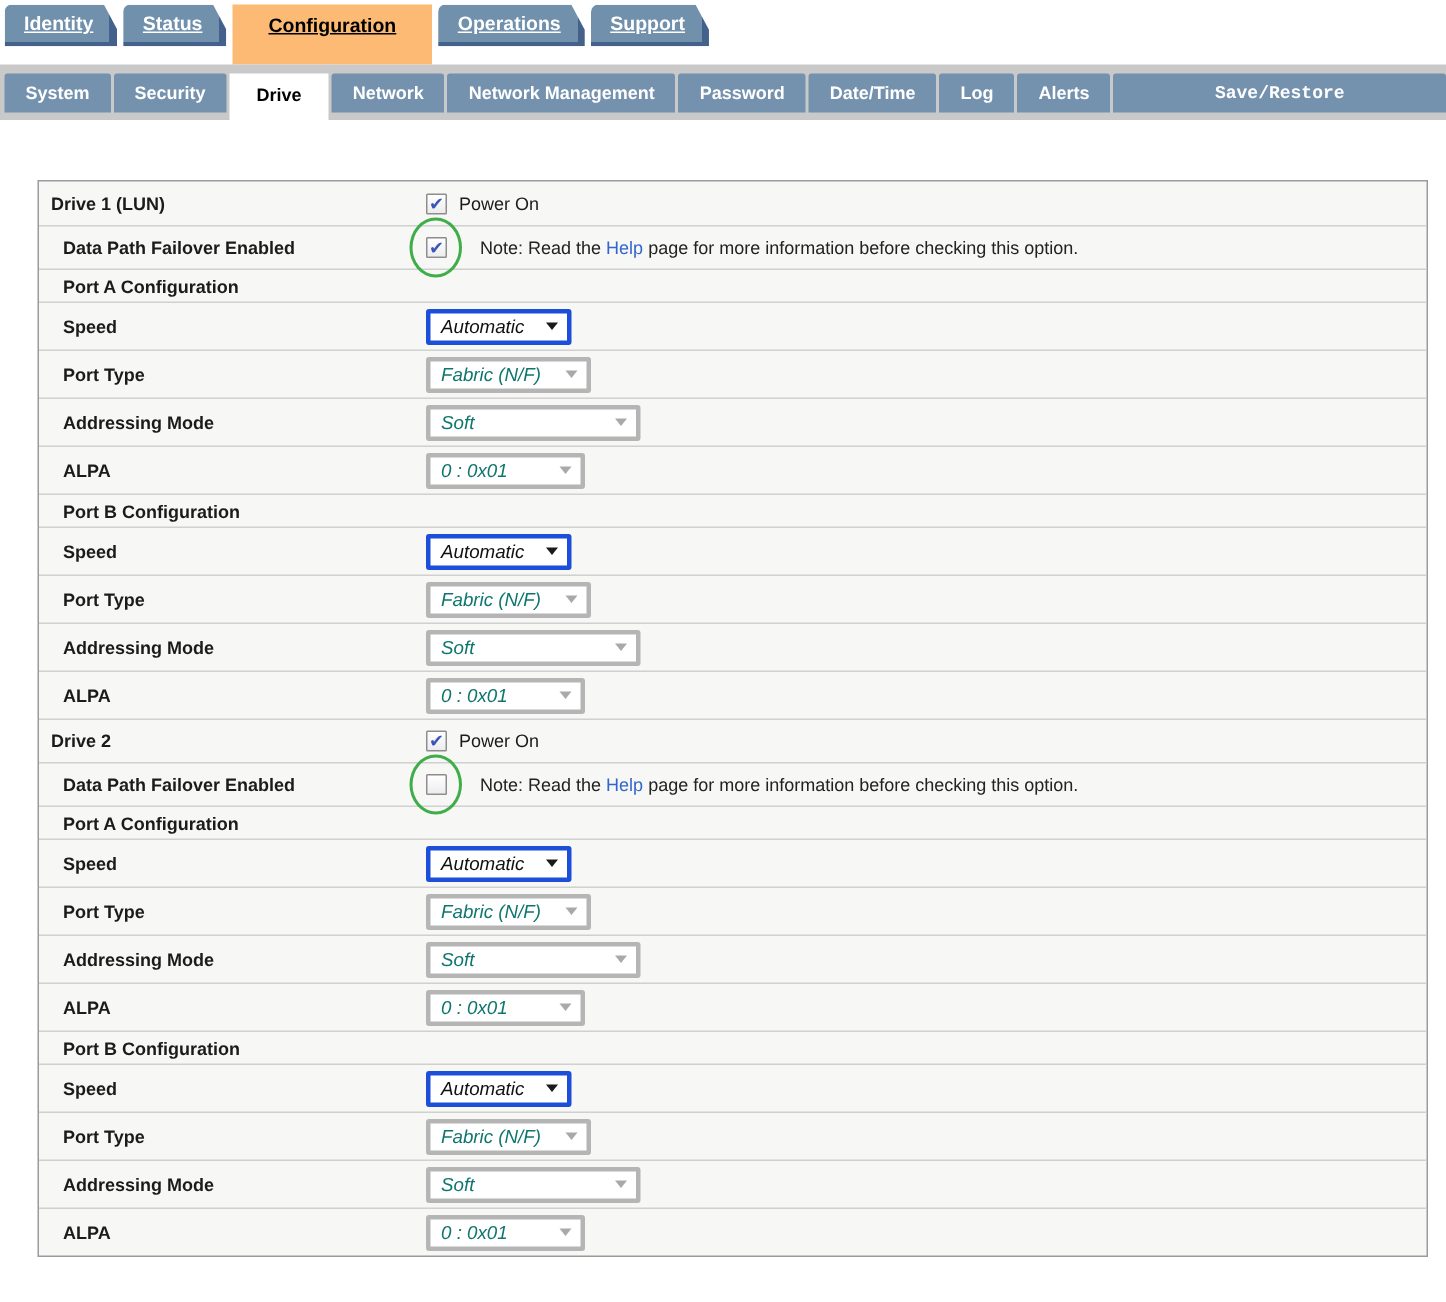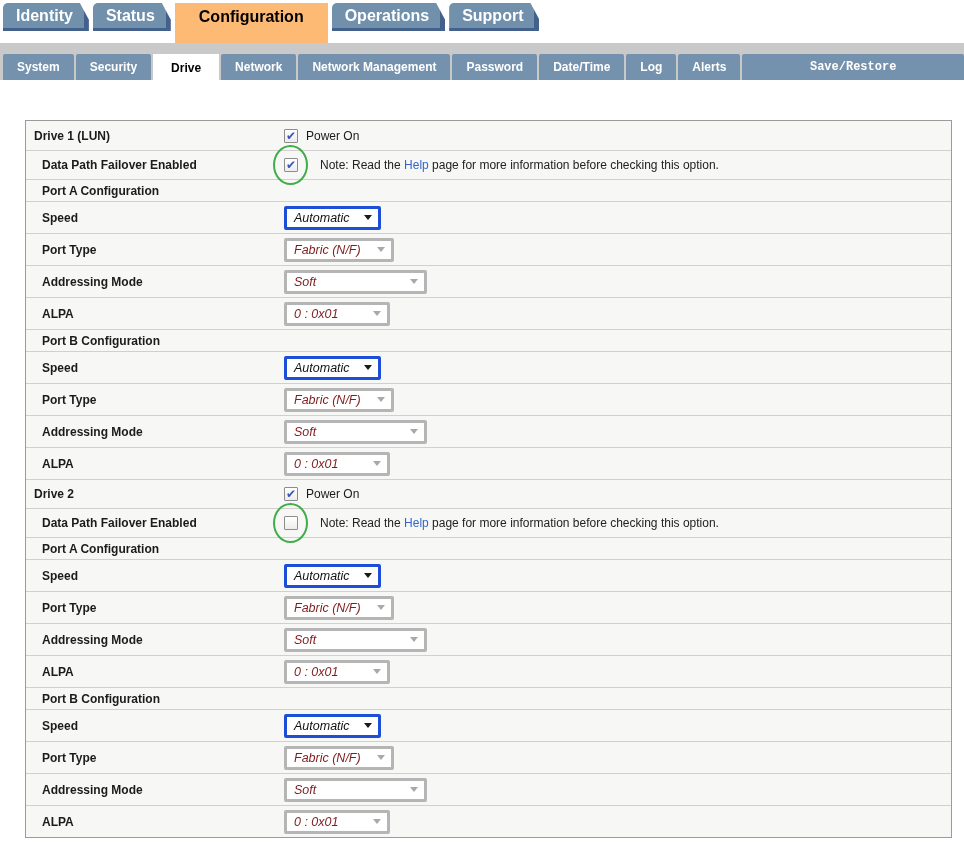--- a/index.html
+++ b/index.html
@@ -3,33 +3,34 @@
 <meta charset="utf-8">
 <style>
   * { box-sizing: border-box; margin: 0; padding: 0; }
   html, body { width: 964px; height: 868px; background: #ffffff;
     font-family: "Liberation Sans", "DejaVu Sans", sans-serif; }
 
   
   .tabs1 { height: 43px; padding: 3px 0 0 3px; display: flex; gap: 4px; align-items: flex-start; background: #fff; }
   .tab1 {
     height: 28px; line-height: 25px; padding: 0 16px 0 13px;
-    color: #fff; font-weight: bold; font-size: 16px; cursor: pointer;
+    color: #fff; font-weight: bold; font-size: 13px; cursor: pointer;
     border-bottom: 3px solid #44618c; border-radius: 5px 0 0 0;
     background: linear-gradient(90deg, #7090ac, #7090ac calc(100% - 5px), #44618c calc(100% - 5px), #44618c);
     clip-path: polygon(0 0, calc(100% - 9px) 0, 100% 60%, 100% 100%, 0 100%);
     white-space: nowrap;
+    text-decoration: underline;
   }
   .tab1.active {
     height: 40px; background: #fdba74; color: #000; border-bottom: none;
     clip-path: none; border-radius: 0; padding: 0 24px; line-height: 28px;
   }
 
   
-  .strip { height: 37px; background: #c9c9c9; display: flex; align-items: flex-end; padding-left: 3px; position: relative; }
+  .strip { height: 37px; background: #c9c9c9; display: flex; align-items: center; padding-left: 3px; position: relative; }
   .tab2 {
     height: 26px; line-height: 26px; padding: 0 14px; margin-right: 2px;
     background: #7492ae; color: #fff; font-weight: bold; font-size: 12px;
     border-radius: 2px 2px 0 0; text-align: center; cursor: pointer; white-space: nowrap;
   }
   .tab2.active {
     background: #ffffff; color: #000; height: 31px; line-height: 28px;
     margin-bottom: -5px; z-index: 2; border-radius: 0; padding: 0 18px;
   }
   .tab2.stretch { flex: 1; margin-right: 0; font-family: Liberation Mono, monospace; }
@@ -61,21 +62,21 @@
   
   .note { margin-left: 22px; color: #222; font-size: 12px; }
   .help { color: #3366cc; text-decoration: none; cursor: pointer; }
 
   
   .sel { height: 24px; border: 3px solid #1d4ed8; border-radius: 2px; background: #fff;
     display: inline-flex; align-items: center; justify-content: space-between;
     padding: 0 6px 0 7px; font-size: 12.5px; color: #111; cursor: pointer; font-style: italic; }
   .arrow { width: 0; height: 0; border-left: 4px solid transparent;
     border-right: 4px solid transparent; border-top: 5px solid #1a1a1a; }
-  .sel.dis { border-color: #b5b5b5; color: #7f1d1d; cursor: default; }
+  .sel.dis { border-color: #b5b5b5; color: #0f766e; cursor: default; }
   .sel.dis .arrow { border-top-color: #a9a9a9; }
   .w1 { width: 97px; }  
   .w2 { width: 110px; } 
   .w3 { width: 143px; } 
   .w4 { width: 106px; } 
 </style>
 </head>
 <body>
 
 <div class="tabs1">

